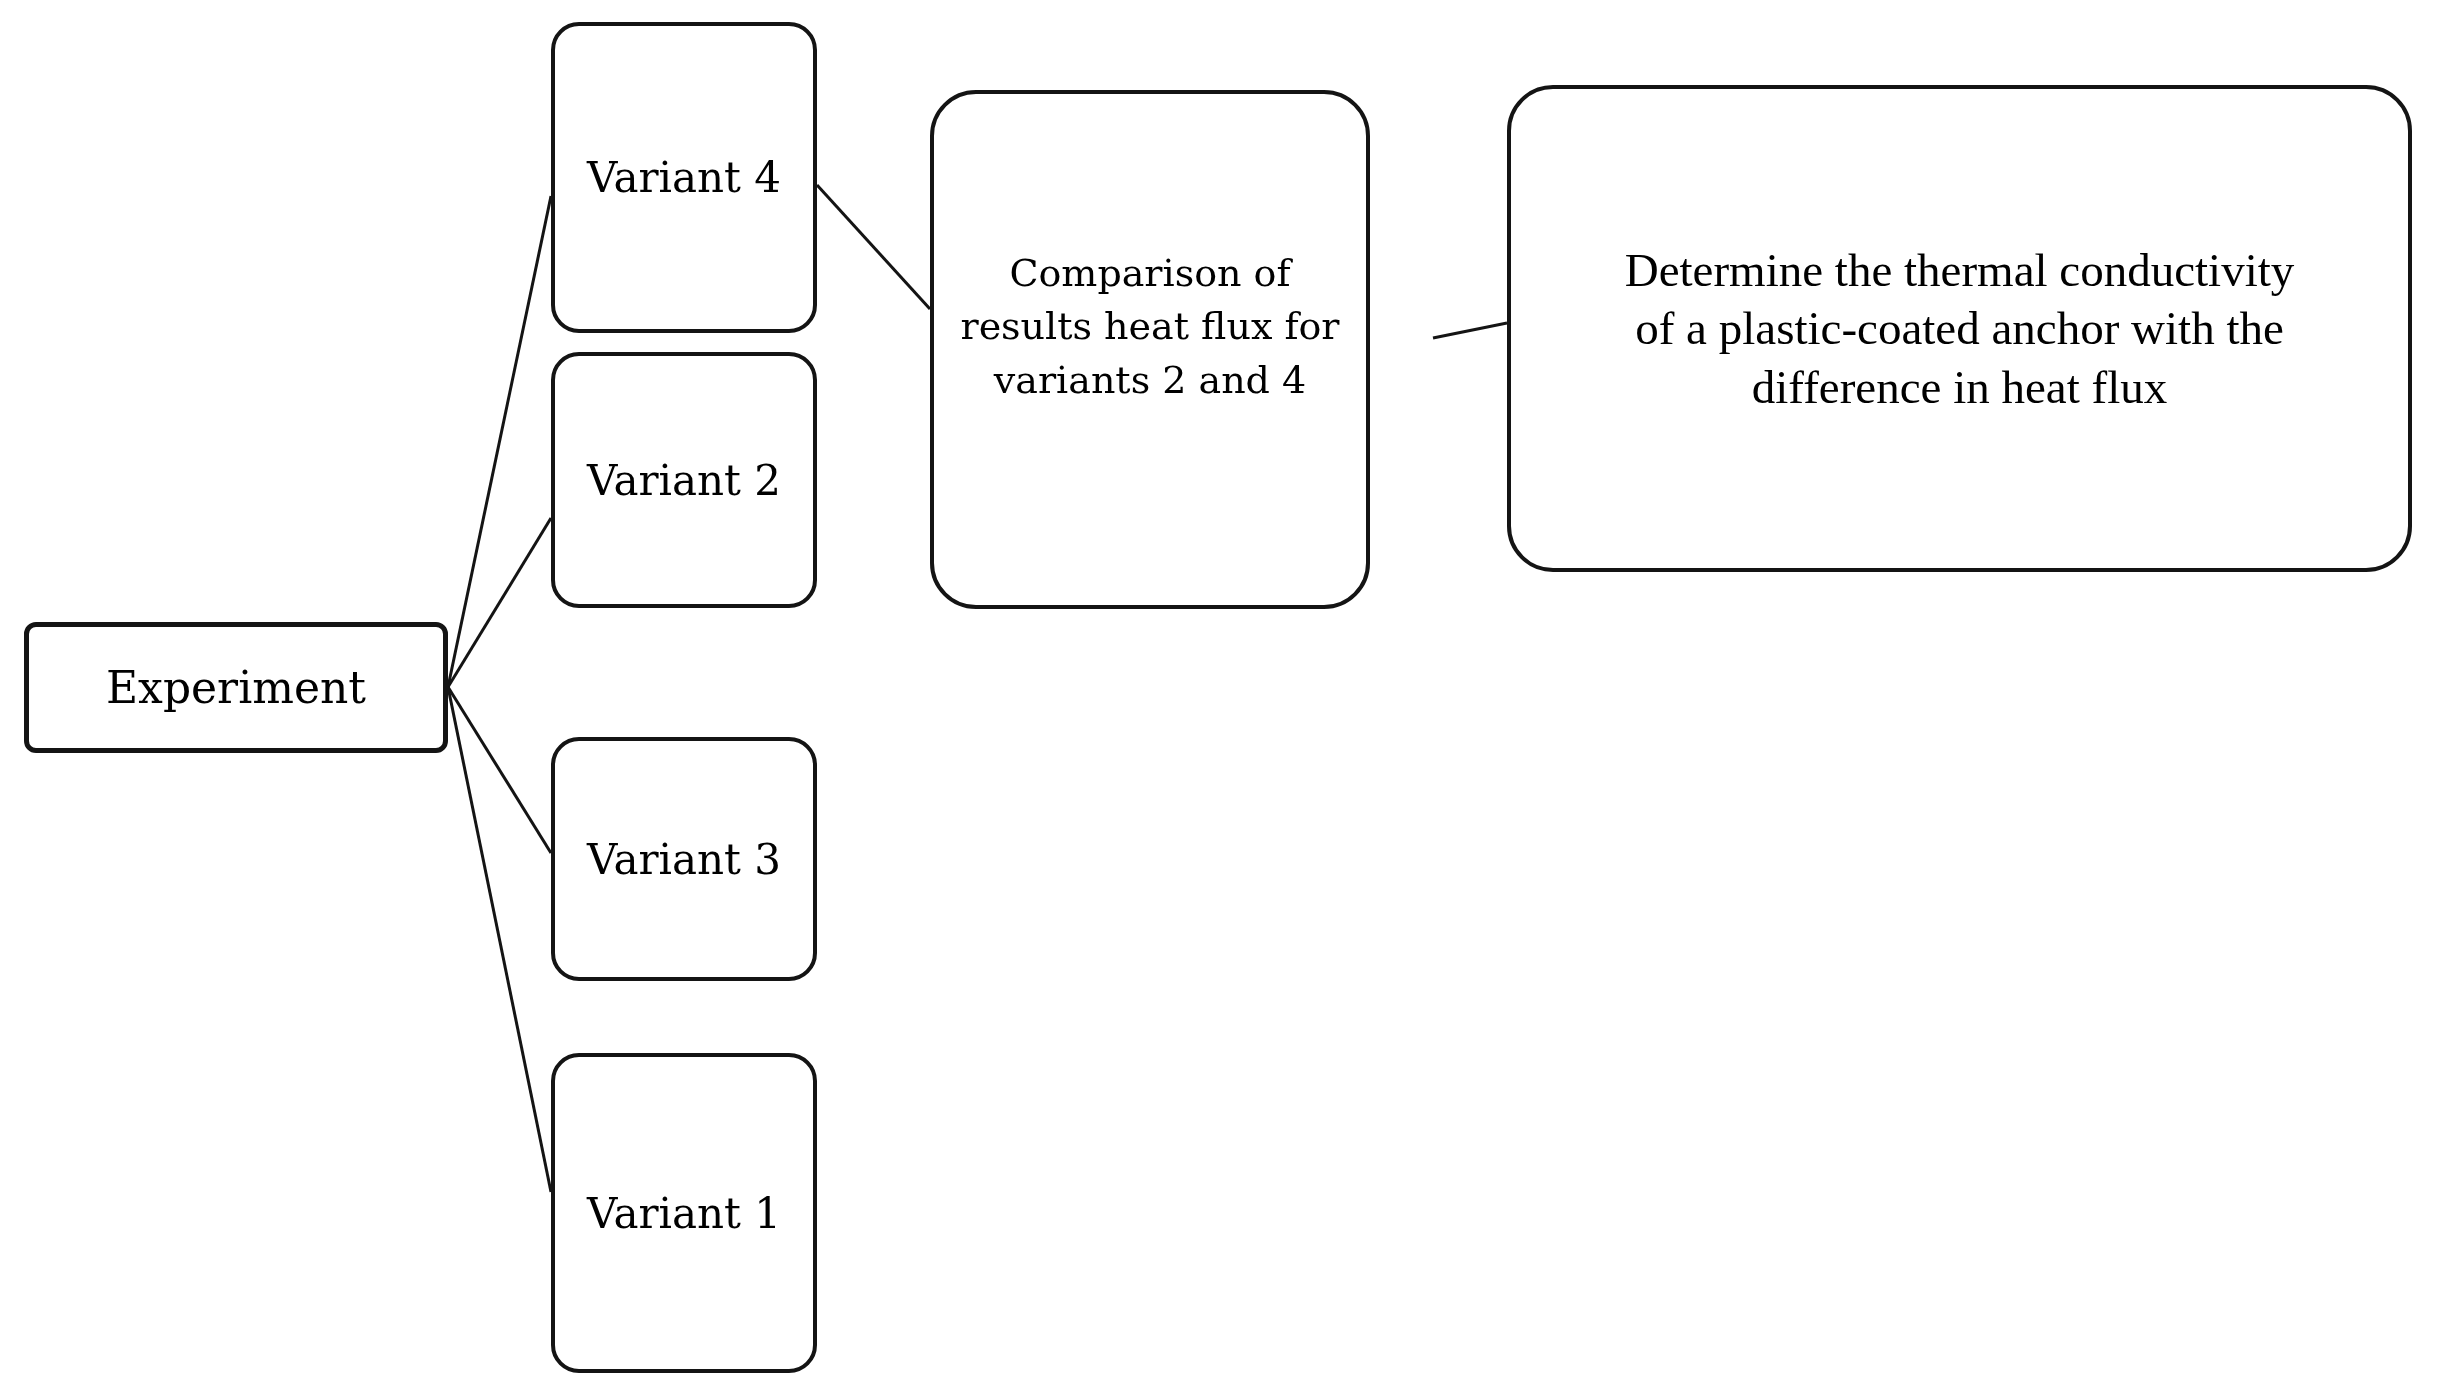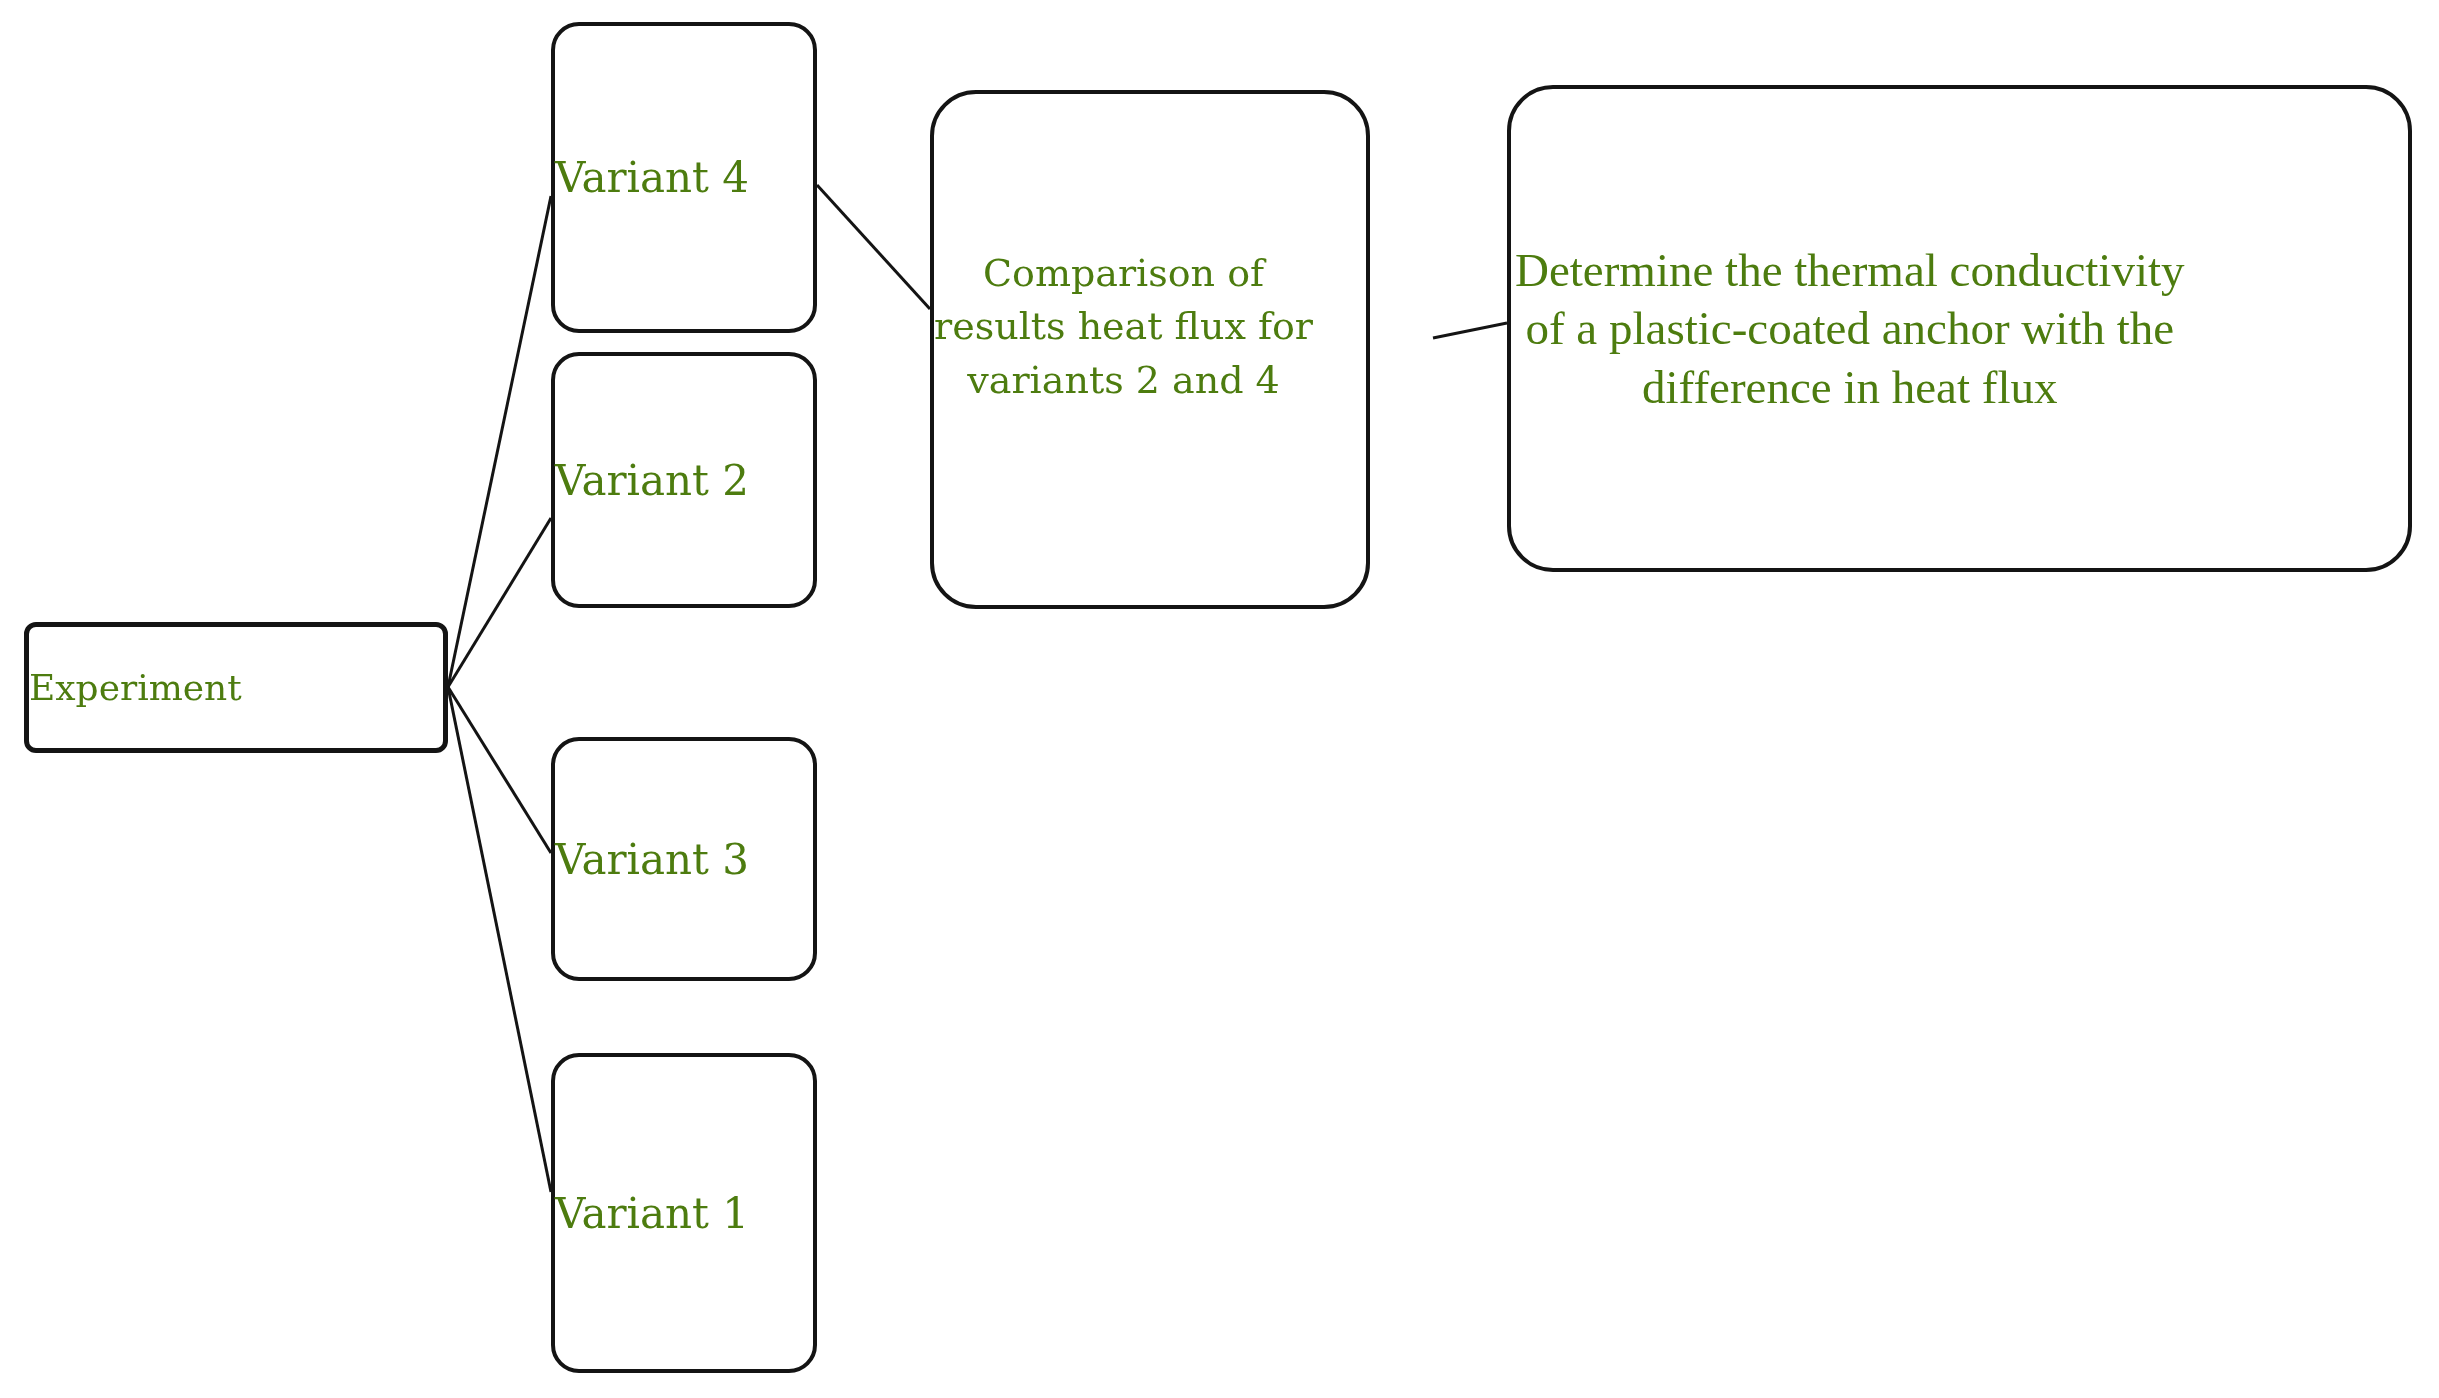--- a/index.html
+++ b/index.html
@@ -20,32 +20,33 @@
     width: 2439px;
     height: 1398px;
   }
   .node {
     position: absolute;
     box-sizing: border-box;
     background: #ffffff;
     border: 4px solid #141414;
     display: flex;
     align-items: center;
+    justify-content: center;
     text-align: center;
-    color: #4d7c0f;
+    color: #000000;
     font-family: "DejaVu Serif", "Liberation Serif", serif;
   }
   .label {
     white-space: pre-line;
     display: block;
   }
   #n-experiment {
     left: 24px; top: 622px; width: 424px; height: 131px;
     border-radius: 12px; border-width: 5px;
-    font-size: 36px;
+    font-size: 44px;
   }
   .variant {
     left: 551px; width: 266px;
     border-radius: 28px;
     font-size: 42px;
   }
   #n-variant4 { top: 22px;  height: 311px; }
   #n-variant2 { top: 352px; height: 256px; }
   #n-variant3 { top: 693px; height: 244px; margin-top: 44px; }
   #n-variant1 { top: 1053px; height: 320px; }

